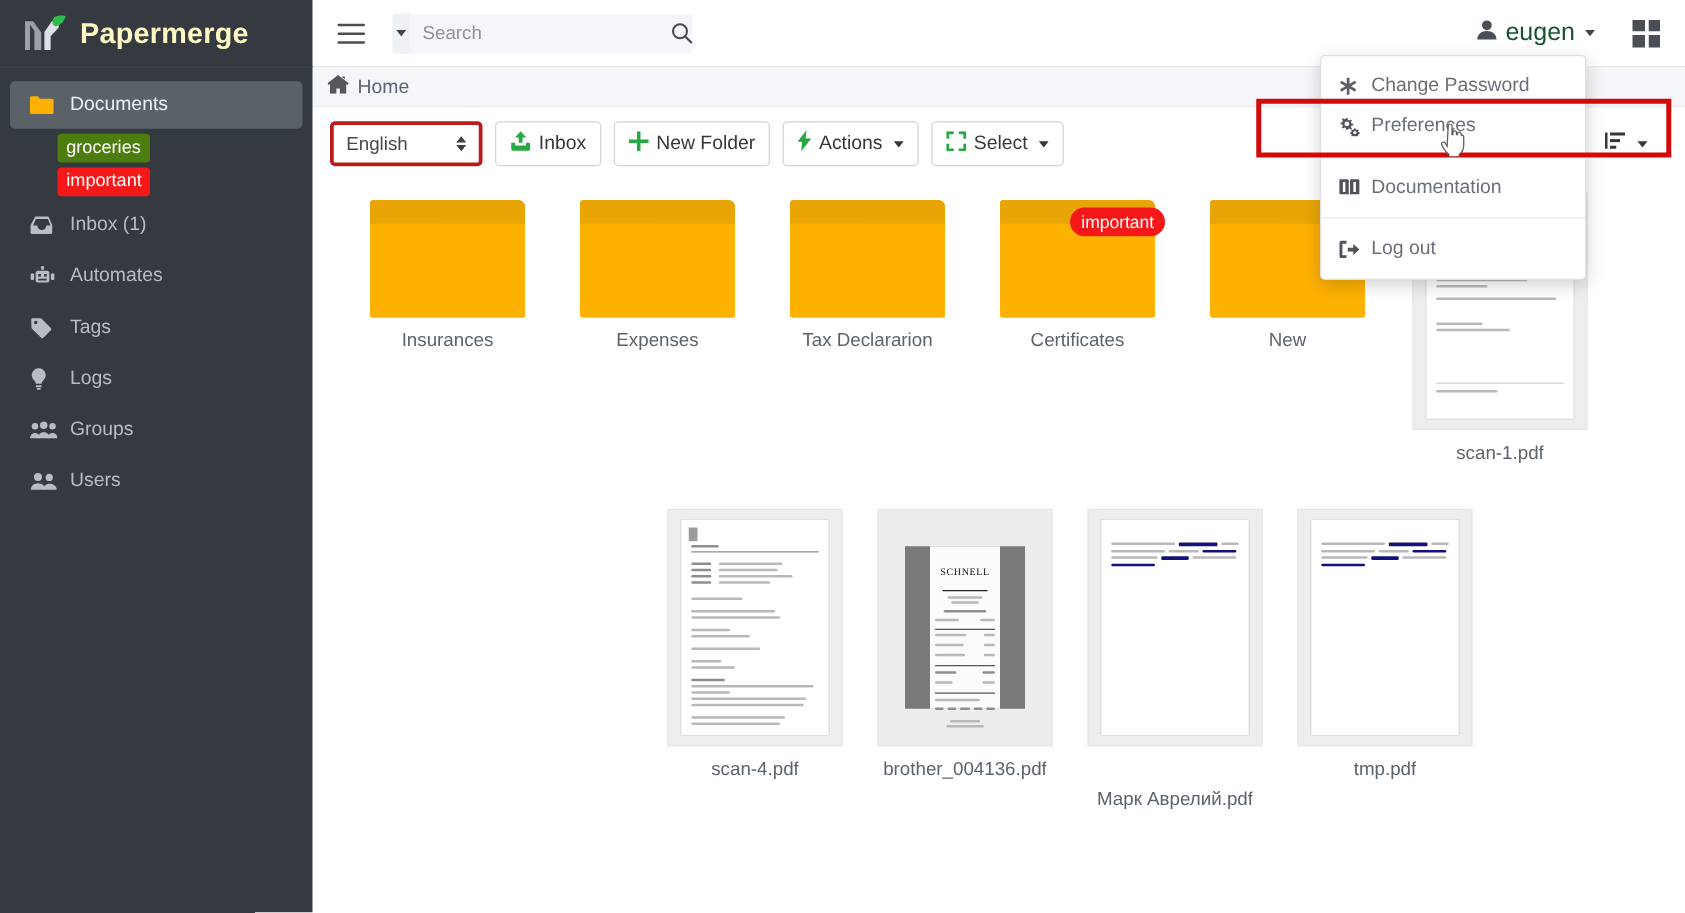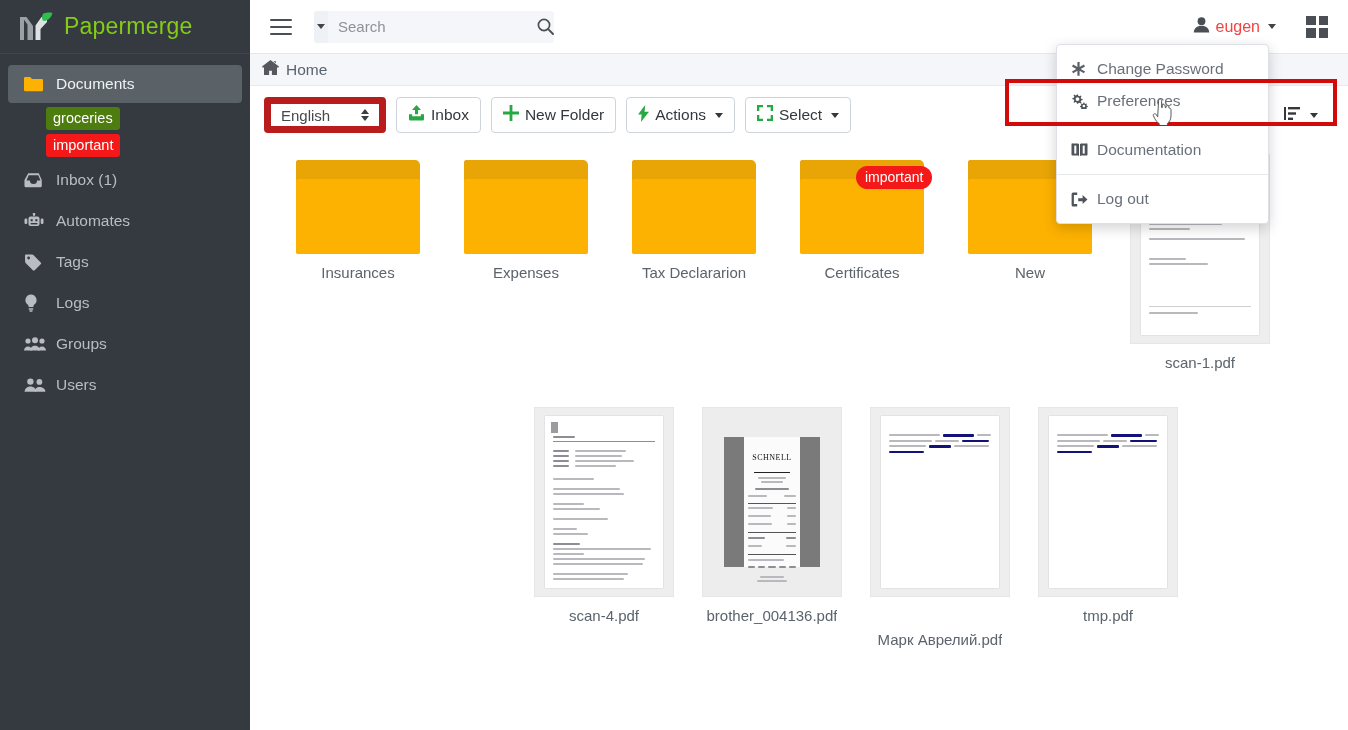--- a/index.html
+++ b/index.html
@@ -20,22 +20,22 @@
     z-index: 5;
   }
   .brand {
     height: 54px;
     display: flex; align-items: center;
     padding-left: 16px;
     border-bottom: 1px solid #3f454b;
   }
   .brand-logo { width: 38px; height: 34px; position: relative; flex: 0 0 38px; }
   .brand-name {
-    color: #84cc16; font-size: 23px; letter-spacing: .2px;
-    margin-left: 10px; font-weight: 400;
+    color: #fef9c3; font-size: 23px; letter-spacing: .2px;
+    margin-left: 10px; font-weight: 700;
   }
   .nav { padding-top: 8px; }
   .nav-item {
     display: flex; align-items: center;
     height: 38px; margin: 3px 8px;
     border-radius: 4px;
     padding-left: 16px;
     color: #b9bdc1; font-size: 15.5px;
     cursor: pointer;
   }
@@ -86,21 +86,21 @@
     color: #45494e; padding-left: 10px;
   }
   .search-input::placeholder { color: #8d9298; }
   .search-go { width: 34px; display: flex; align-items: center; justify-content: center; cursor: pointer; }
 
   .topbar-right {
     margin-left: auto; display: flex; align-items: center; padding-right: 20px;
   }
   .user-menu {
     display: flex; align-items: center; cursor: pointer;
-    color: #ef4444; font-size: 16px; margin-right: 30px;
+    color: #14532d; font-size: 20px; margin-right: 30px;
   }
   .user-menu .uname { margin: 0 8px 0 6px; }
   .grid-icon {
     width: 22px; height: 22px; display: grid; cursor: pointer;
     grid-template-columns: 1fr 1fr; grid-template-rows: 1fr 1fr; gap: 3px;
   }
   .grid-icon i { background: #4a4f55; display: block; }
 
   
   .breadcrumb {
@@ -109,21 +109,21 @@
     border-bottom: 1px solid #e7eaee;
   }
   .breadcrumb .bc-label { color: #5a6370; font-size: 15.5px; margin-left: 7px; }
 
   
   .toolbar {
     height: 58px; display: flex; align-items: center;
     padding: 0 14px; position: relative; background: #fff;
   }
   .lang-select {
-    height: 36px; width: 122px; border: 7px solid #b91c1c; border-radius: 4px;
+    height: 36px; width: 122px; border: 3px solid #b91c1c; border-radius: 4px;
     background: #fff; color: #45494e; font-size: 15px;
     font-family: "Liberation Sans", sans-serif;
     display: flex; align-items: center; padding: 0 10px;
     cursor: pointer; position: relative; justify-content: flex-end;
   }
   .lang-select .updown {
     margin-left: auto; display: flex; flex-direction: column; gap: 2px;
   }
   .tri-up { width:0;height:0;border-left:4px solid transparent;border-right:4px solid transparent;border-bottom:5px solid #3a3f44; }
   .tri-dn { width:0;height:0;border-left:4px solid transparent;border-right:4px solid transparent;border-top:5px solid #3a3f44; }

